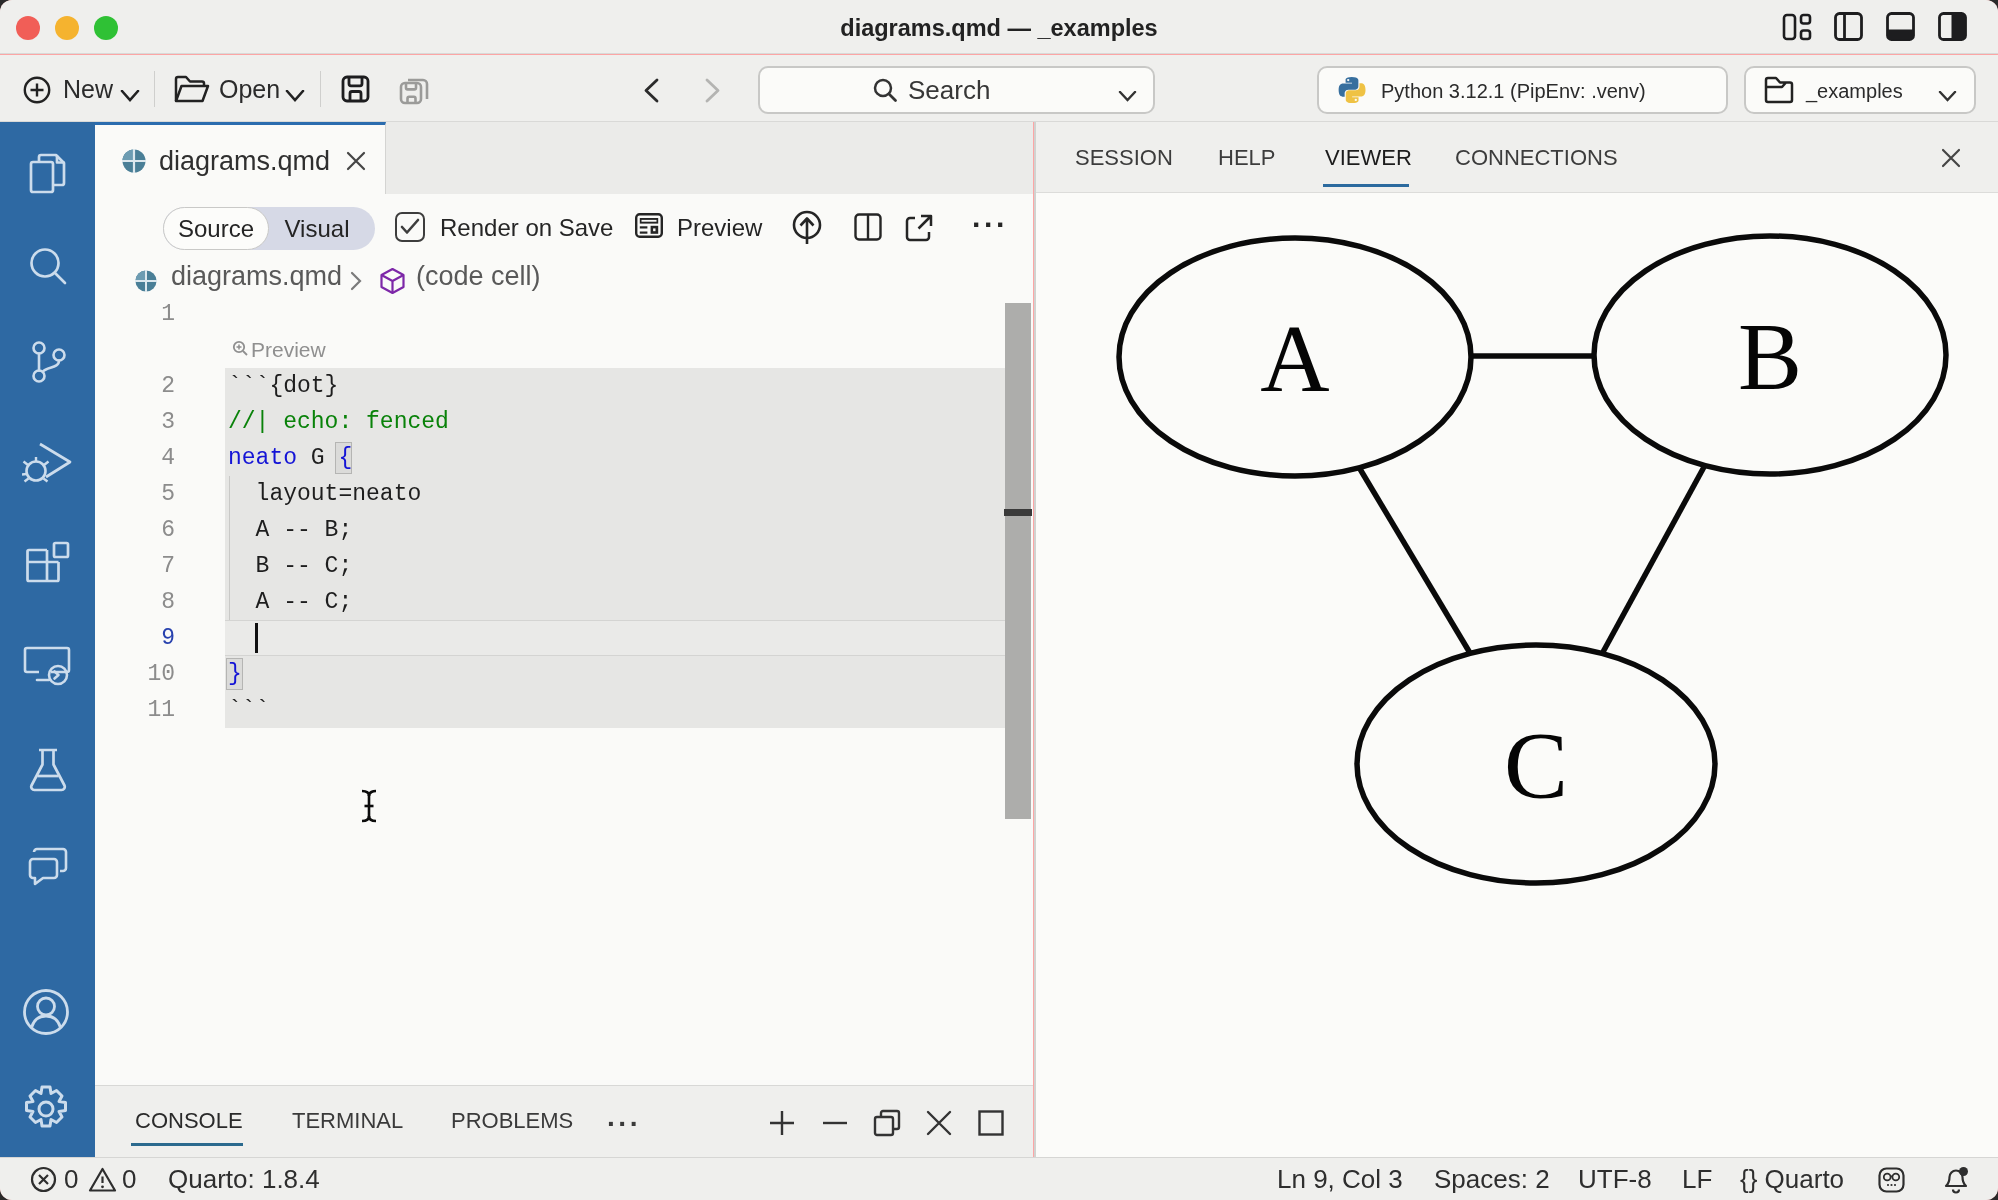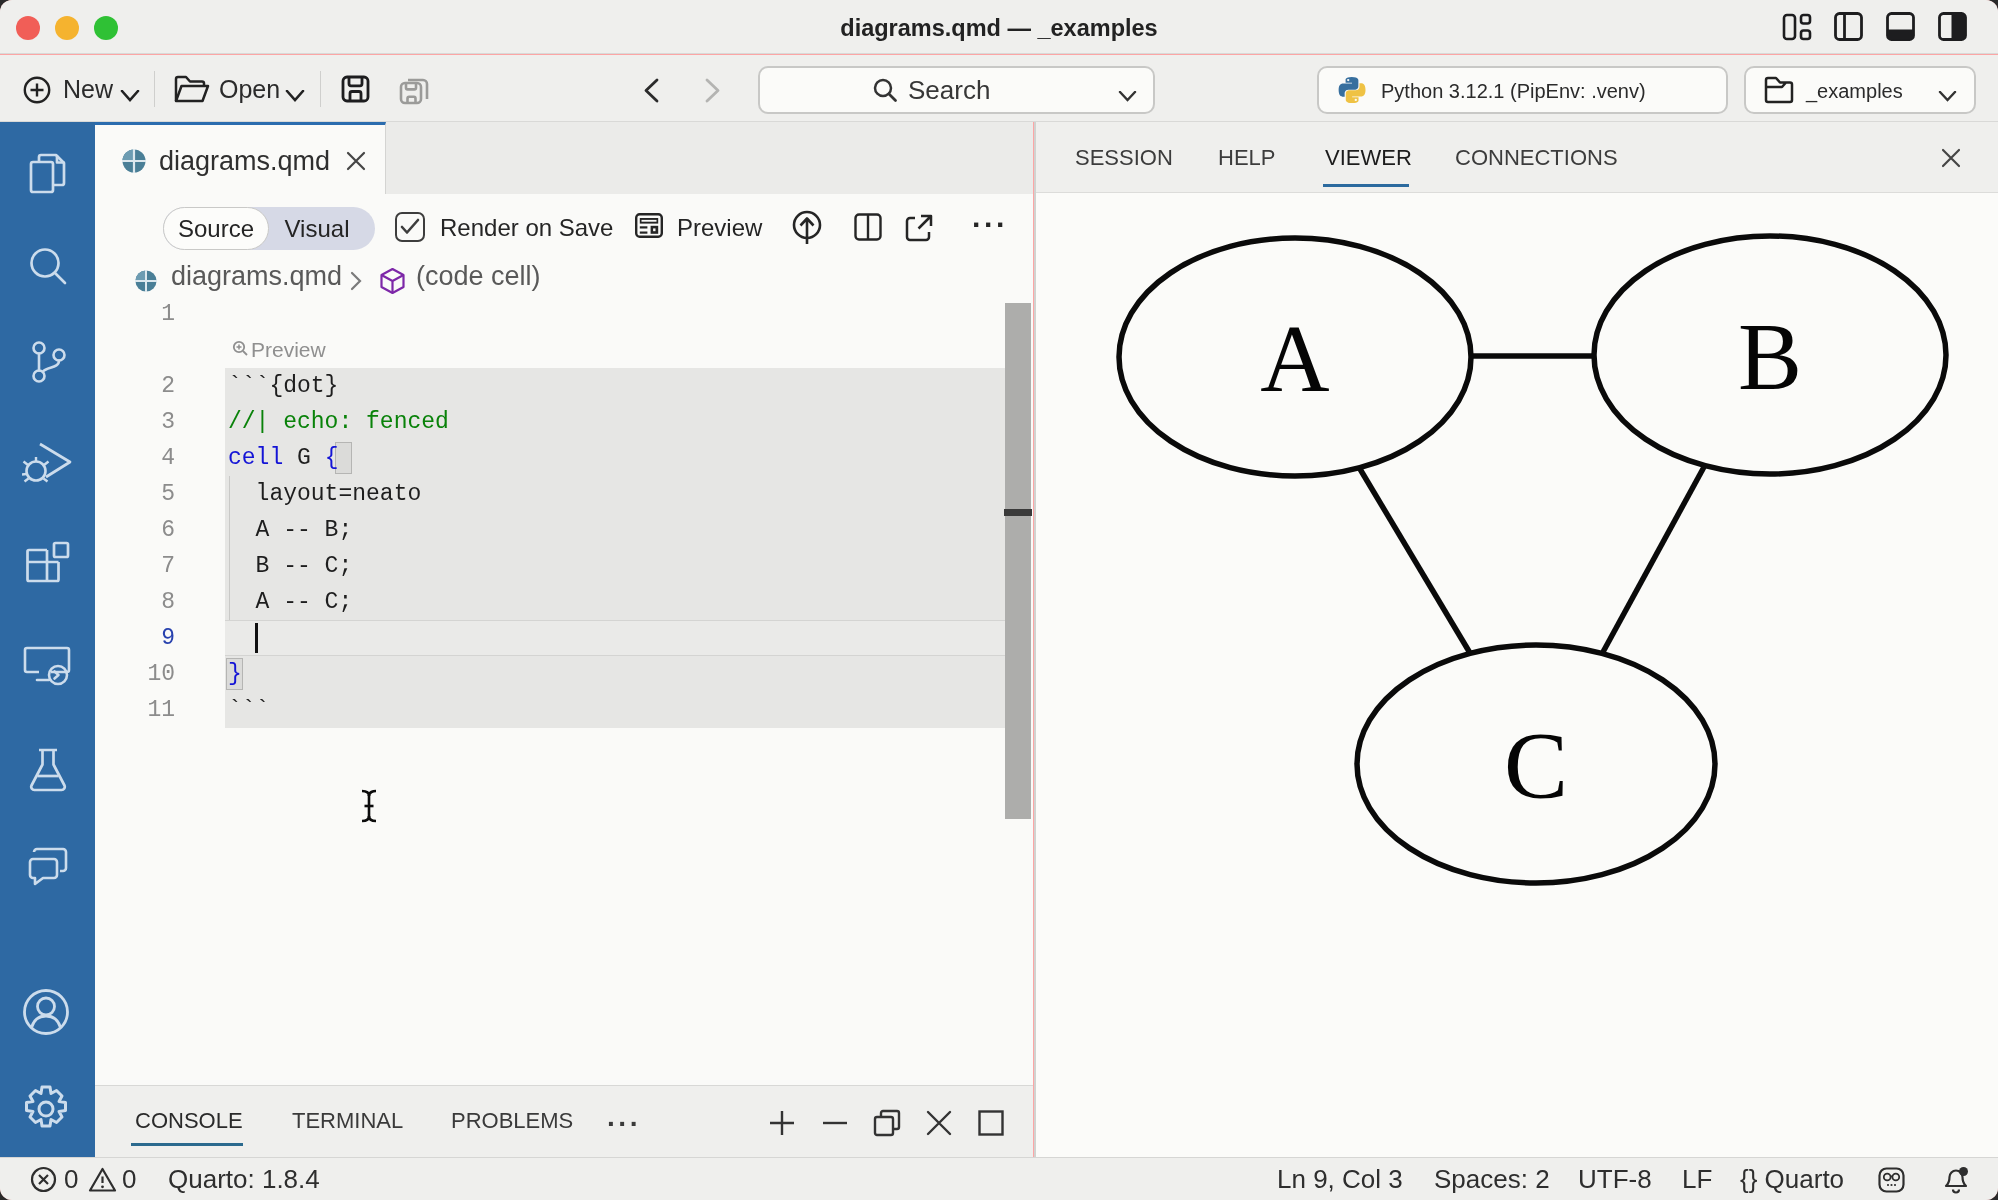--- a/index.html
+++ b/index.html
@@ -290,21 +290,21 @@
       <svg class="abs" style="left:137px;top:44px" width="17" height="17" viewBox="0 0 17 17">
         <circle cx="7" cy="7" r="5.2" fill="none" stroke="#8f8f8f" stroke-width="1.8"></circle>
         <line x1="11" y1="11" x2="15" y2="15" stroke="#8f8f8f" stroke-width="1.8"></line>
         <path d="M7 4.5 v5 M4.5 7 h5" stroke="#8f8f8f" stroke-width="1.5"></path>
       </svg>
       <div class="abs" style="left:156px;top:36px;height:36px;line-height:35px;font-size:21px;color:#8f8f8f;">Preview</div>
       <div class="abs" style="left:240px;top:146px;width:17px;height:32px;background:#dbdbd9;border:1px solid #b5b5b3;"></div>
       <div class="abs" style="left:131px;top:362px;width:17px;height:32px;background:#dbdbd9;border:1px solid #b5b5b3;"></div>
       <div class="abs cl" style="top:72px">```{dot}</div>
       <div class="abs cl" style="top:108px"><span class="cm">//| echo: fenced</span></div>
-      <div class="abs cl" style="top:144px"><span class="kw">cell</span> G <span class="kw">{</span></div>
+      <div class="abs cl" style="top:144px"><span class="kw">neato</span> G <span class="kw">{</span></div>
       <div class="abs cl" style="top:180px">  layout=neato</div>
       <div class="abs cl" style="top:216px">  A -- B;</div>
       <div class="abs cl" style="top:252px">  B -- C;</div>
       <div class="abs cl" style="top:288px">  A -- C;</div>
       <div class="abs cl kw" style="top:360px">}</div>
       <div class="abs cl" style="top:396px">```</div>
       <div class="abs" style="left:160px;top:327px;width:2.5px;height:30px;background:#111;"></div>
       <div class="abs" style="left:910px;top:7px;width:26px;height:516px;background:#adadab;"></div>
       <div class="abs" style="left:909px;top:213px;width:28px;height:7px;background:#3a3a3a;"></div>
       <svg class="abs" style="left:266px;top:493px" width="16" height="34" viewBox="0 0 16 34">

